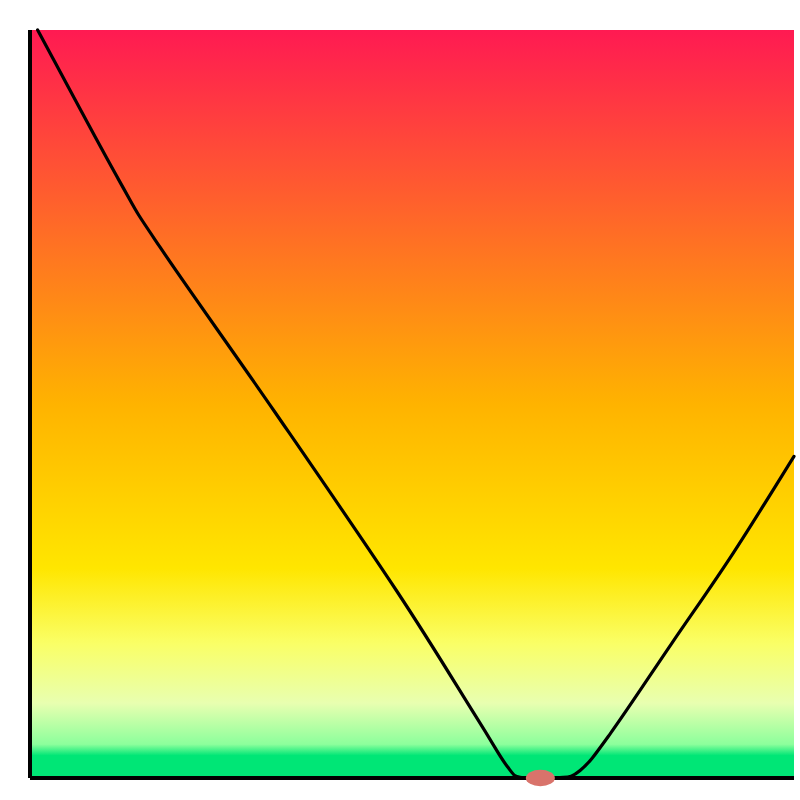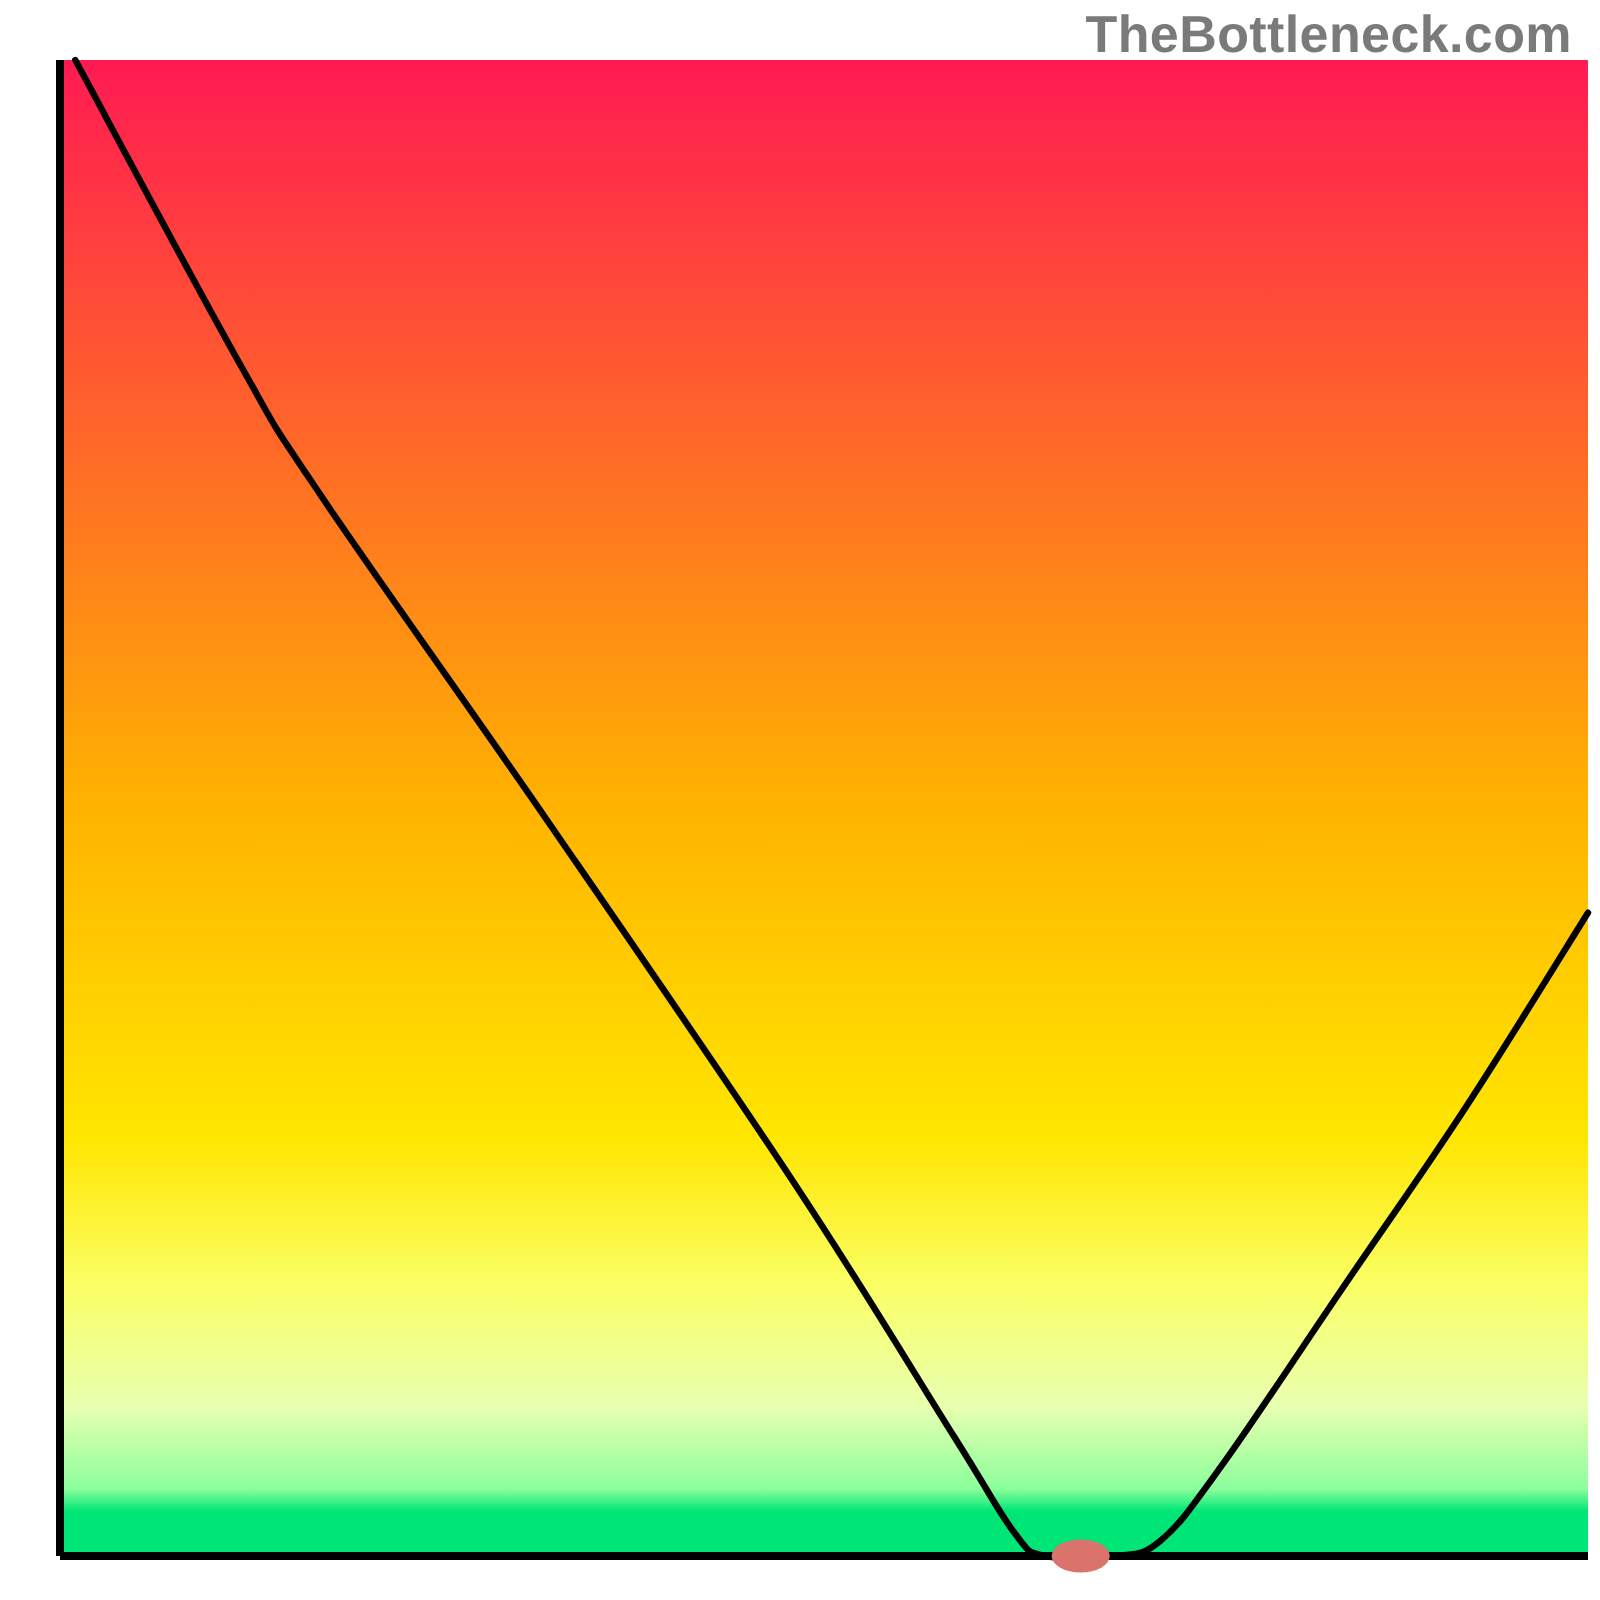--- a/index.html
+++ b/index.html
@@ -49,14 +49,13 @@
 
     <rect id="plot-bg" fill="url(#bg-grad)" x="30" y="30" width="764" height="748"></rect>
 
     <line id="y-axis" stroke-width="4" x1="30" y1="30" x2="30" y2="778" stroke="#000000"></line>
     <line id="x-axis" stroke-width="4" x1="30" y1="778" x2="794" y2="778" stroke="#000000"></line>
 
     <path id="curve" fill="none" stroke="#000000" stroke-width="3.2" stroke-linejoin="round" stroke-linecap="round" d="M 37.64 30.00 C 52.22 56.93, 96.62 140.55, 118.62 179.60 C 140.63 218.65, 131.83 205.18, 159.88 246.92 C 187.93 288.66, 231.85 349.55, 274.48 411.48 C 317.11 473.41, 360.28 535.80, 396.72 591.00 C 433.16 646.20, 457.00 686.52, 476.94 718.16 C 496.88 749.80, 499.25 756.01, 507.50 766.78 C 515.75 777.55, 513.84 775.98, 522.78 778.00 C 531.72 780.02, 546.85 779.35, 557.16 778.00 C 567.47 776.65, 570.45 778.60, 580.08 770.52 C 589.71 762.44, 594.14 756.01, 610.64 733.12 C 627.14 710.23, 649.76 675.67, 671.76 643.36 C 693.76 611.05, 710.88 587.26, 732.88 553.60 C 754.88 519.94, 783.00 473.86, 794.00 456.36"></path>
 
     <ellipse id="marker" cx="540.3519999999999" cy="778" rx="14.516" ry="8.228000000000002" fill="#d9736b"></ellipse>
   </svg>
-  <div class="watermark">TheBottleneck.com</div>
 </div>
 
 </body></html>

